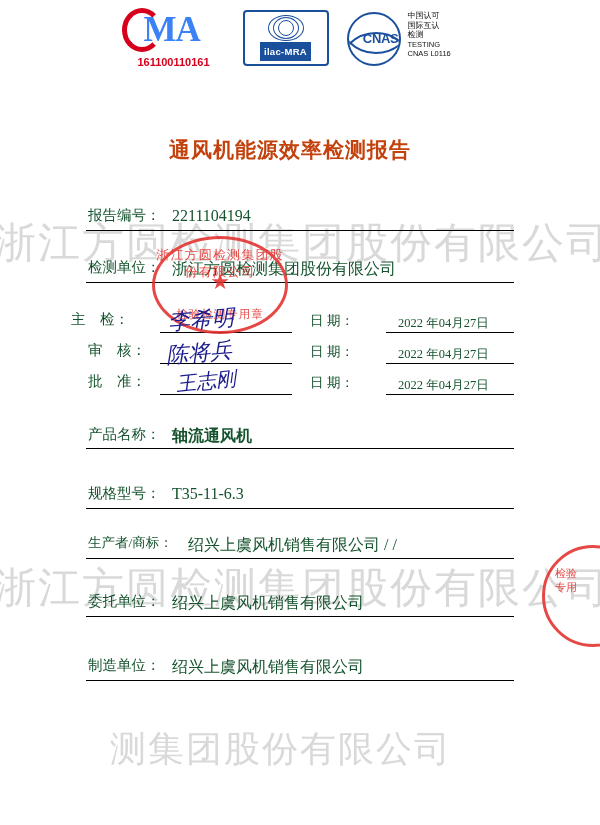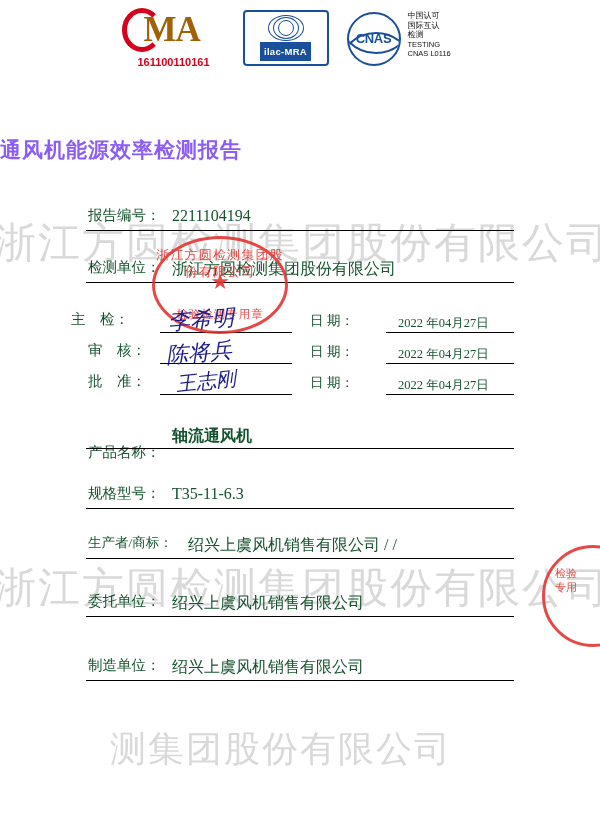--- a/index.html
+++ b/index.html
@@ -51,21 +51,21 @@
     border-right-color: transparent;
     box-sizing: border-box;
   }
   .cma-text {
     position: absolute;
     left: 22px;
     top: 2px;
     font-family: "Liberation Serif", serif;
     font-size: 35px;
     font-weight: bold;
-    color: #a16207;
+    color: #3b82f6;
     letter-spacing: -1px;
     line-height: 40px;
   }
   .cma-num {
     font-size: 11px;
     font-weight: bold;
     color: #d6001c;
     letter-spacing: 0px;
     margin-top: 2px;
   }
@@ -105,21 +105,21 @@
     color: #1a4f9c;
     background: #1a4f9c;
     color: #fff;
     padding: 4px 4px;
     letter-spacing: 0.3px;
   }
 
   .cnas-block {
     width: 62px;
     margin-top: 2px;
-    text-align: center;
+    text-align: right;
   }
   .cnas-circle {
     width: 54px;
     height: 54px;
     border-radius: 50%;
     border: 2px solid #1a4f9c;
     margin: 0 auto;
     position: relative;
     box-sizing: border-box;
     overflow: hidden;
@@ -280,25 +280,26 @@
     width: 600px;
     height: 825px;
     z-index: 2;
   }
 
   .doc-title {
     position: absolute;
     left: 0;
     top: 136px;
     width: 580px;
+    text-align: center;
     font-family: "Liberation Serif", serif;
     font-size: 21px;
     font-weight: bold;
     letter-spacing: 1px;
-    color: #8b5cf6;
+    color: #c2410c;
   }
 
   .field {
     position: absolute;
     font-family: "Liberation Serif", serif;
     font-size: 14.5px;
     color: #14532d;
     white-space: nowrap;
   }
   .value {
@@ -378,21 +379,21 @@
   <div class="field" style="left:310px; top:343px; font-size:13.5px;">日  期：</div>
   <div class="field value" style="left:398px; top:346px; font-size:12.5px;">2022 年04月27日</div>
   <div class="rule" style="left:386px; top:363px; width:128px;"></div>
 
   <div class="field" style="left:88px; top:372px;">批　准：</div>
   <div class="rule" style="left:160px; top:394px; width:132px;"></div>
   <div class="field" style="left:310px; top:374px; font-size:13.5px;">日  期：</div>
   <div class="field value" style="left:398px; top:377px; font-size:12.5px;">2022 年04月27日</div>
   <div class="rule" style="left:386px; top:394px; width:128px;"></div>
 
-  <div class="field" style="left:88px; top:425px;margin-top:18px;">产品名称：</div>
+  <div class="field" style="left:88px; top:425px;">产品名称：</div>
   <div class="field value" style="left:172px; top:426px; font-weight:bold;">轴流通风机</div>
   <div class="rule" style="left:86px; top:448px; width:428px;"></div>
 
   <div class="field" style="left:88px; top:484px;">规格型号：</div>
   <div class="field value" style="left:172px; top:485px;">T35-11-6.3</div>
   <div class="rule" style="left:86px; top:508px; width:428px;"></div>
 
   <div class="field" style="left:88px; top:534px; font-size:13.5px;text-align:center;">生产者/商标：</div>
   <div class="field value" style="left:188px; top:535px;">绍兴上虞风机销售有限公司  / /</div>
   <div class="rule" style="left:86px; top:558px; width:428px;"></div>

